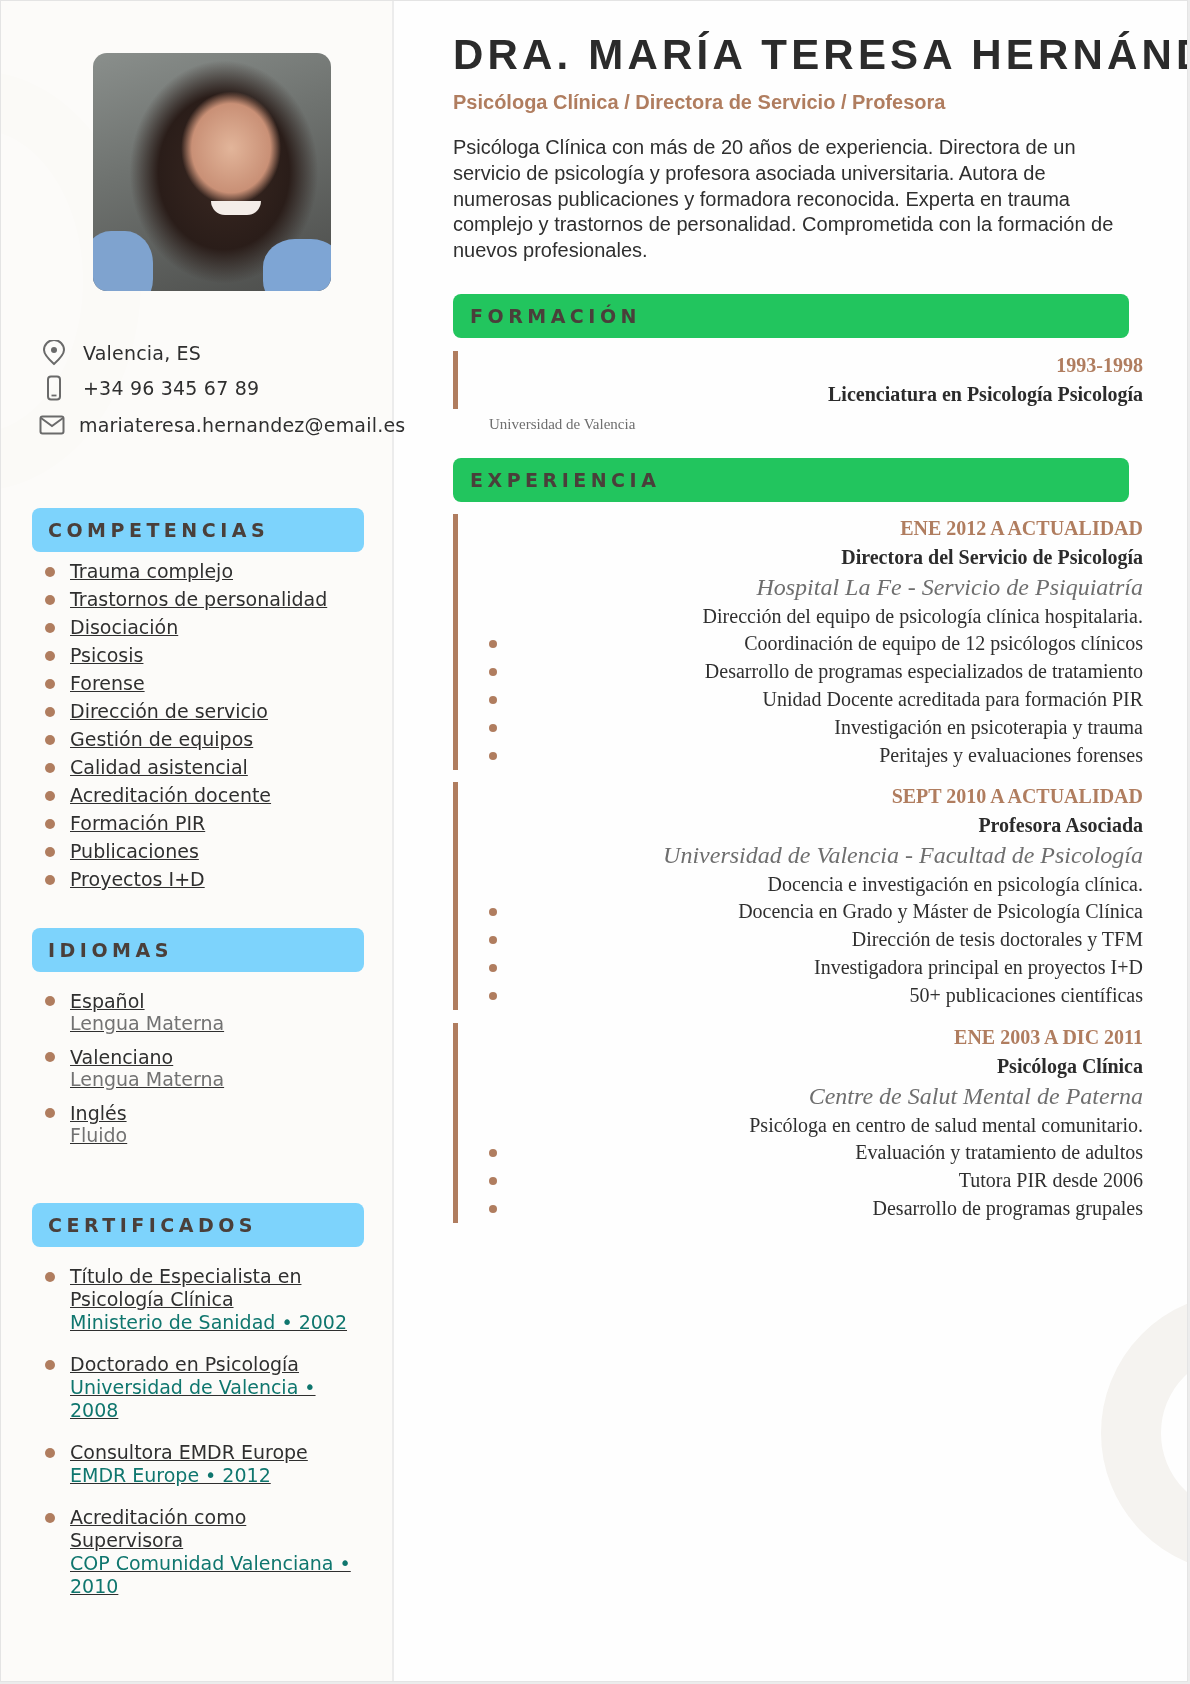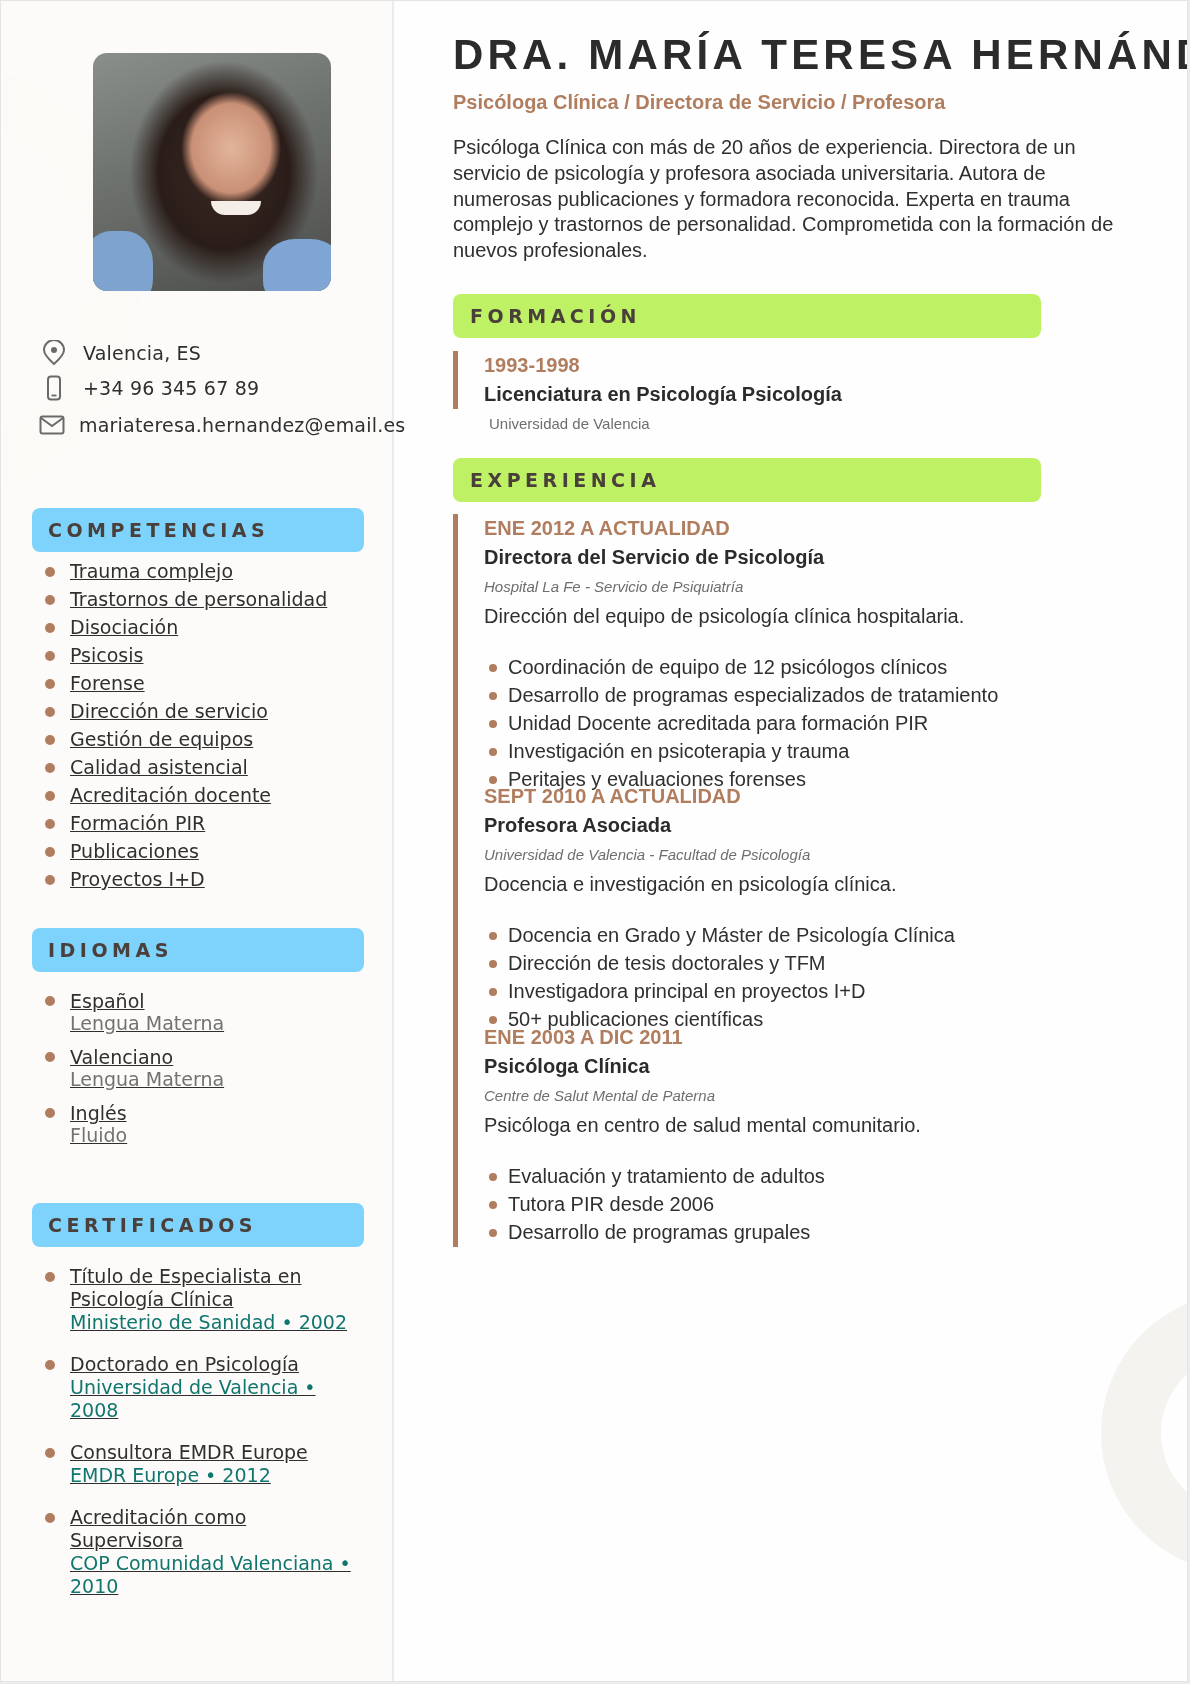--- a/index.html
+++ b/index.html
@@ -57,31 +57,31 @@
   }
   .subtitle {
     position: absolute; left: 0; top: 90px; white-space: nowrap;
     font-family: "Liberation Sans", sans-serif; font-weight: bold; font-size: 20px; color: #b07d5f;
   }
   .summary {
     position: absolute; left: 0; top: 134px; width: 690px;
     font-family: "Liberation Sans", sans-serif; font-size: 20px; line-height: 25.8px; color: #2f2f2f;
   }
   .main-head {
-    position: absolute; left: 0; width: 588px; height: 44px; border-radius: 8px; background: #bef264;
+    position: absolute; left: 0; width: 676px; height: 44px; border-radius: 8px; background: #22c55e;
     display: flex; align-items: center; padding-left: 17px;
     font-size: 19px; font-weight: bold; letter-spacing: 4.5px; color: #4a3f3a;
   }
-  .entry { position: absolute; left: 0; width: 690px; border-left: 5px solid #b07d5f; padding-left: 26px; font-family: Liberation Sans, sans-serif; }
+  .entry { position: absolute; left: 0; width: 690px; border-left: 5px solid #b07d5f; padding-left: 26px; font-family: Liberation Serif, serif; text-align: right; }
   .entry .date { font-size: 20px; font-weight: bold; color: #b07d5f; height: 28px; line-height: 28px; text-transform: uppercase; }
   .entry .title { font-size: 20px; font-weight: bold; color: #2b2b2b; height: 30px; line-height: 30px; }
-  .entry .org { font-size: 15px; font-style: italic; color: #6e6e6e; height: 30px; line-height: 30px; }
+  .entry .org { font-size: 24px; font-style: italic; color: #6e6e6e; height: 30px; line-height: 30px; }
   .entry .inst { font-size: 15px; color: #6e6e6e; height: 30px; line-height: 30px; }
   .entry .desc { font-size: 20px; color: #2f2f2f; height: 28px; line-height: 28px; }
-  .entry ul { list-style: none; margin-top: 24px; }
+  .entry ul { list-style: none; }
   .entry ul li { position: relative; padding-left: 24px; font-size: 20px; color: #2f2f2f; height: 28px; line-height: 26px; }
   .entry ul li::before { content: ""; position: absolute; left: 5px; top: 10px; width: 8px; height: 8px; border-radius: 50%; background: #b07d5f; }
 </style>
 </head>
 <body>
 
 <div class="page">
   <div class="ring ring-left"></div>
 
   <aside class="sidebar">

